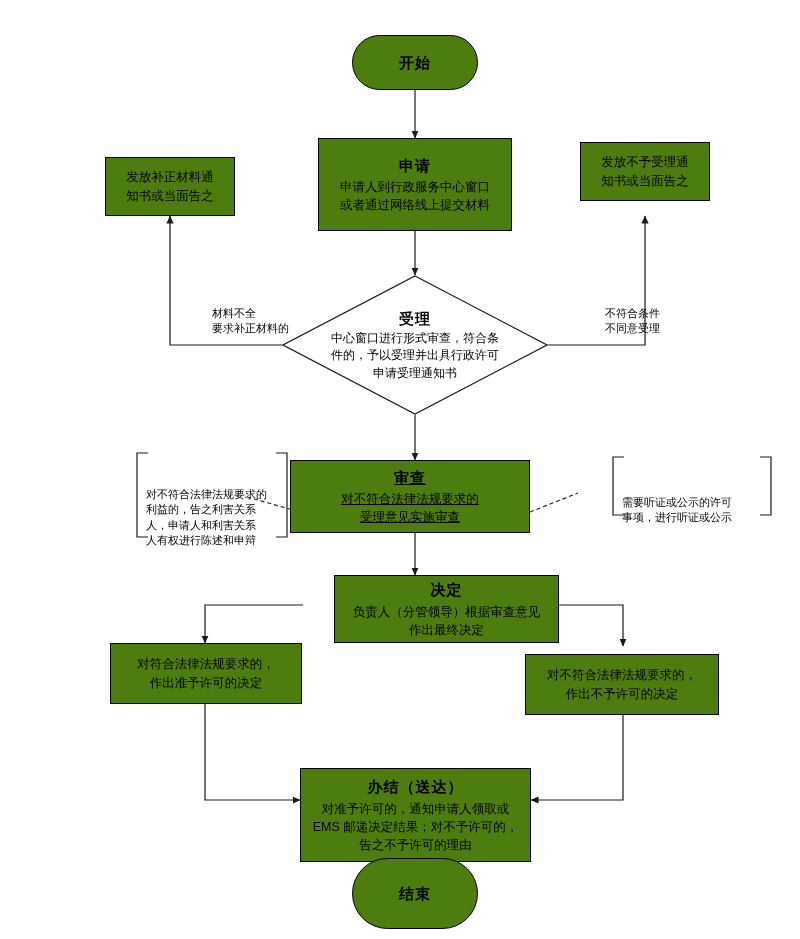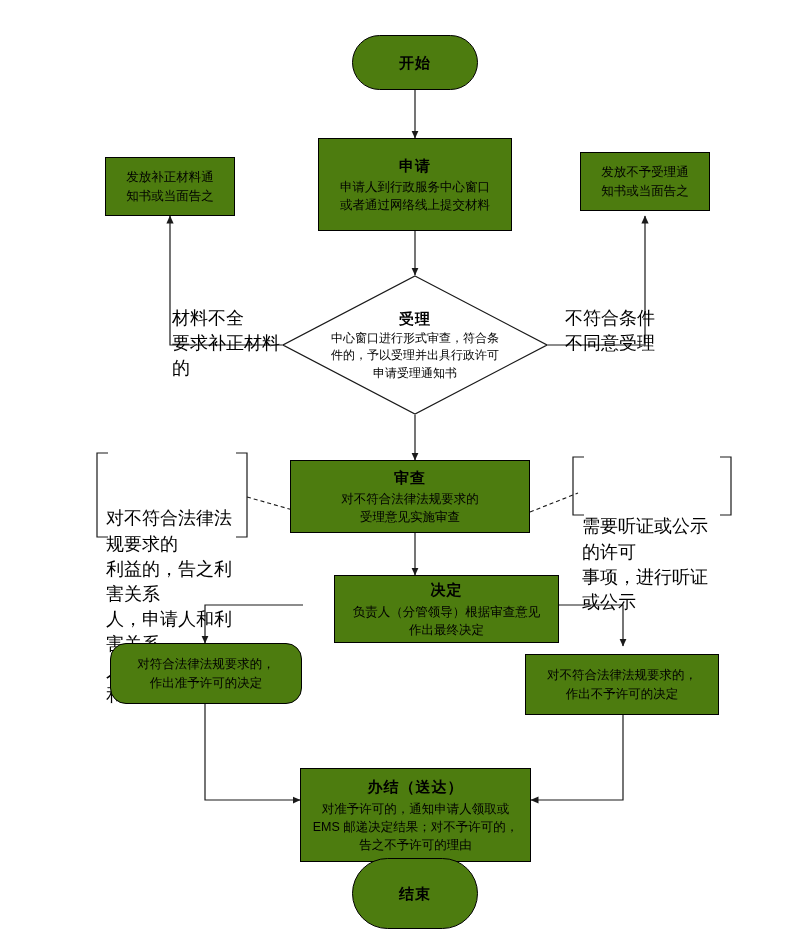--- a/index.html
+++ b/index.html
@@ -84,24 +84,25 @@
     font-weight: bold;
     font-size: 15px;
     letter-spacing: 1px;
   }
   .diamond .body {
     font-size: 12px;
     white-space: pre-line;
   }
   .edge-label {
     position: absolute;
-    font-size: 18px;
+    font-size: 11px;
     line-height: 1.4;
     white-space: pre-line;
     background: transparent;
+    margin-left: 40px;
   }
 </style>
 </head>
 <body>
 
 <div id="canvas">
 
   <svg class="edges" viewBox="0 0 800 939">
     <defs>
       <marker id="arrow" markerWidth="9" markerHeight="9" refX="7.5" refY="3.6" orient="auto" markerUnits="userSpaceOnUse">
@@ -143,21 +144,21 @@
     <div class="title">申请</div>
     <div class="body">申请人到行政服务中心窗口
 或者通过网络线上提交材料</div>
   </div>
 
   <div class="node" style="left:105px; top:157px; width:130px; height:59px;">
     <div class="body plain">发放补正材料通
 知书或当面告之</div>
   </div>
 
-  <div class="node" style="left:580px; top:152px; width:130px; height:59px;">
+  <div class="node" style="left:580px; top:142px; width:130px; height:59px;">
     <div class="body plain">发放不予受理通
 知书或当面告之</div>
   </div>
 
   <div class="diamond" style="left:282px; top:275px; width:266px; height:140px;">
     <svg class="shape" viewBox="0 0 266 140" preserveAspectRatio="none">
       <polygon points="133,1 265,70 133,139 1,70" fill="#ffffff" stroke="#1a1a1a" stroke-width="1.2"></polygon>
     </svg>
     <div class="content">
       <div class="title">受理</div>
@@ -165,21 +166,21 @@
 件的，予以受理并出具行政许可
 申请受理通知书</div>
     </div>
   </div>
 
   <div class="edge-label" style="left:172px; top:306px; width:120px; text-align:left;">材料不全
 要求补正材料的</div>
   <div class="edge-label" style="left:565px; top:306px; width:120px; text-align:left;">不符合条件
 不同意受理</div>
 
-  <div class="node" style="left:290px; top:460px; width:240px; height:73px;">
+  <div class="node" style="left:290px; top:460px; width:240px; height:73px;text-decoration:underline;">
     <div class="title">审查</div>
     <div class="body">对不符合法律法规要求的
 受理意见实施审查</div>
   </div>
 
   <div class="edge-label" style="left:96px; top:452px; width:152px; height:86px;">
     <svg width="152" height="86" viewBox="0 0 152 86" style="position:absolute;left:0;top:0;">
       <path d="M12,1 L1,1 L1,85 L12,85" fill="none" stroke="#1a1a1a" stroke-width="1.2"></path>
       <path d="M140,1 L151,1 L151,85 L140,85" fill="none" stroke="#1a1a1a" stroke-width="1.2"></path>
     </svg>
@@ -197,21 +198,21 @@
     <div style="position:relative; padding:8px 10px 0 10px; text-align:left;">需要听证或公示的许可
 事项，进行听证或公示</div>
   </div>
 
   <div class="node" style="left:303px; top:575px; width:225px; height:68px;margin-left:31px;">
     <div class="title">决定</div>
     <div class="body">负责人（分管领导）根据审查意见
 作出最终决定</div>
   </div>
 
-  <div class="node" style="left:110px; top:643px; width:192px; height:61px;border-radius:16px;">
+  <div class="node" style="left:110px; top:643px; width:192px; height:61px;">
     <div class="body plain">对符合法律法规要求的，
 作出准予许可的决定</div>
   </div>
 
   <div class="node" style="left:525px; top:654px; width:194px; height:61px;">
     <div class="body plain">对不符合法律法规要求的，
 作出不予许可的决定</div>
   </div>
 
   <div class="node" style="left:300px; top:768px; width:231px; height:94px;">

